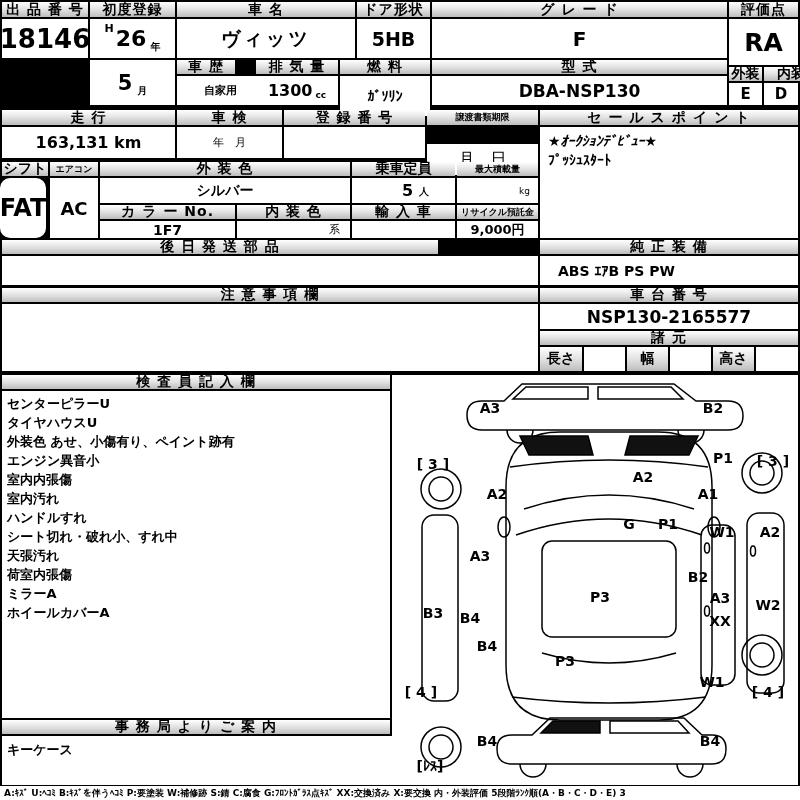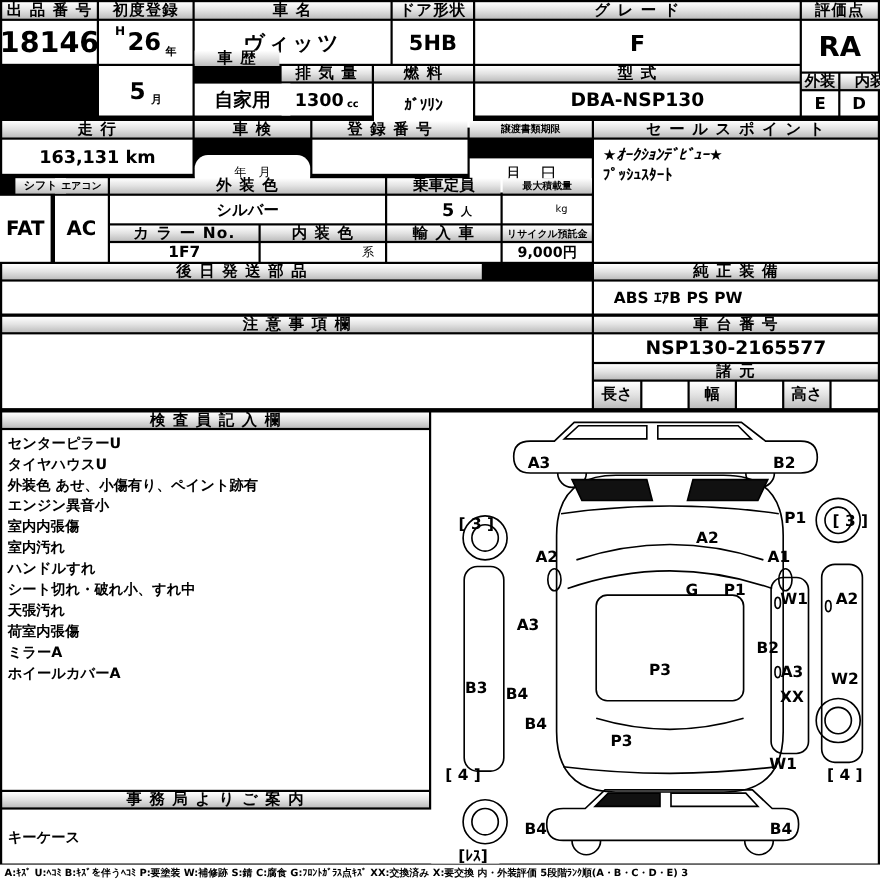--- a/index.html
+++ b/index.html
@@ -9,21 +9,21 @@
   .c { position:absolute; }
   .hd { background:linear-gradient(180deg,#ffffff 0%,#e2e2e2 50%,#bdbdbd 100%);
         display:flex; align-items:center; justify-content:center;
         font-weight:bold; font-size:14px; letter-spacing:1px; white-space:nowrap; }
   .val { background:#fff; display:flex; align-items:center; justify-content:center;
          font-weight:bold; white-space:nowrap; }
   .col { flex-direction:column; align-items:flex-start; justify-content:flex-start; }
   .start { justify-content:flex-start; }
   .end { justify-content:flex-end; }
   .dmg { position:absolute; transform:translate(-50%,-50%); font-weight:bold;
-         font-size:14px; white-space:nowrap; line-height:1;margin-top:13px; }
+         font-size:14px; white-space:nowrap; line-height:1; }
   .note-line { font-size:13px; font-weight:bold; line-height:19px; white-space:nowrap; }
   svg { display:block; }
 </style>
 </head>
 <body>
 
 <div class="sheet">
 
   <div class="c hd" style="left:2px;top:2px;width:86px;height:15px;">出 品 番 号</div>
   <div class="c hd" style="left:90px;top:2px;width:85px;height:15px;">初度登録</div>
@@ -40,22 +40,22 @@
   </div>
   <div class="c val" style="left:177px;top:19px;width:178px;height:39px;font-size:19px;letter-spacing:3px;">ヴィッツ</div>
   <div class="c val" style="left:357px;top:19px;width:73px;height:39px;font-size:19px;">5HB</div>
   <div class="c val" style="left:432px;top:19px;width:295px;height:39px;font-size:20px;">F</div>
   <div class="c val" style="left:729px;top:19px;width:69px;height:46px;font-size:25px;">RA</div>
 
   <div class="c val" style="left:90px;top:60px;width:85px;height:45px;">
     <span style="font-size:21px;">5</span>
     <span style="font-size:10px;align-self:flex-end;margin:0 0 7px 5px;">月</span>
   </div>
-  <div class="c hd" style="left:177px;top:46px;width:77px;height:14px;">車 歴</div>
-  <div class="c val" style="left:177px;top:76px;width:87px;height:29px;font-size:17px;">自家用</div>
+  <div class="c hd" style="left:177px;top:60px;width:58px;height:14px;">車 歴</div>
+  <div class="c val" style="left:177px;top:76px;width:87px;height:29px;font-size:11px;">自家用</div>
   <div class="c hd" style="left:256px;top:60px;width:82px;height:14px;">排 気 量</div>
   <div class="c val" style="left:256px;top:76px;width:82px;height:29px;">
     <span style="font-size:16px;">1300</span>
     <span style="font-size:9px;align-self:flex-end;margin:0 0 5px 3px;">cc</span>
   </div>
   <div class="c hd" style="left:340px;top:60px;width:90px;height:14px;">燃 料</div>
   <div class="c val" style="left:340px;top:76px;width:90px;height:40px;font-size:14px;">ｶﾞｿﾘﾝ</div>
   <div class="c hd" style="left:432px;top:60px;width:295px;height:14px;">型  式</div>
   <div class="c val" style="left:432px;top:76px;width:295px;height:29px;font-size:17px;">DBA-NSP130</div>
   <div class="c hd" style="left:729px;top:67px;width:33px;height:14px;letter-spacing:0;">外装</div>
@@ -63,43 +63,43 @@
   <div class="c val" style="left:729px;top:83px;width:33px;height:22px;font-size:15px;">E</div>
   <div class="c val" style="left:764px;top:83px;width:34px;height:22px;font-size:15px;">D</div>
 
   <div class="c hd" style="left:2px;top:110px;width:173px;height:15px;">走  行</div>
   <div class="c hd" style="left:177px;top:110px;width:105px;height:15px;">車 検</div>
   <div class="c hd" style="left:284px;top:110px;width:141px;height:15px;">登 録 番 号</div>
   <div class="c hd" style="left:427px;top:110px;width:111px;height:15px;font-size:9px;letter-spacing:0;">譲渡書類期限</div>
   <div class="c hd" style="left:540px;top:110px;width:258px;height:15px;">セ ー ル ス ポ イ ン ト</div>
 
   <div class="c val" style="left:2px;top:127px;width:173px;height:31px;font-size:16px;">163,131 km</div>
-  <div class="c val" style="left:177px;top:141px;width:105px;height:31px;font-size:11px;font-weight:normal;border-radius:12px;">年　月</div>
+  <div class="c val" style="left:177px;top:127px;width:105px;height:31px;font-size:11px;font-weight:normal;">年　月</div>
   <div class="c val" style="left:284px;top:127px;width:141px;height:31px;"></div>
   <div class="c val" style="left:427px;top:144px;width:111px;height:31px;font-size:16px;font-weight:normal;">月　日</div>
   <div class="c val col" style="left:540px;top:127px;width:258px;height:111px;padding:5px 8px;">
     <div style="font-size:14px;line-height:19px;font-style:italic;">★ｵｰｸｼｮﾝﾃﾞﾋﾞｭｰ★</div>
     <div style="font-size:14px;line-height:19px;">ﾌﾟｯｼｭｽﾀｰﾄ</div>
   </div>
 
-  <div class="c hd" style="left:14px;top:162px;width:46px;height:14px;font-size:10px;letter-spacing:0;">シフト</div>
-  <div class="c val" style="left:0;top:178px;width:46px;height:60px;font-size:18px;">FAT</div>
+  <div class="c hd" style="left:2px;top:162px;width:46px;height:14px;font-size:14px;letter-spacing:0;">シフト</div>
+  <div class="c val" style="left:0;top:178px;width:46px;height:60px;font-size:24px;border-radius:10px;">FAT</div>
   <div class="c hd" style="left:50px;top:162px;width:48px;height:14px;font-size:9px;letter-spacing:0;">エアコン</div>
   <div class="c val" style="left:50px;top:178px;width:48px;height:60px;font-size:18px;">AC</div>
 
   <div class="c hd" style="left:100px;top:162px;width:250px;height:14px;">外 装 色</div>
   <div class="c hd" style="left:352px;top:162px;width:103px;height:14px;letter-spacing:0;">乗車定員</div>
   <div class="c hd" style="left:457px;top:162px;width:81px;height:14px;font-size:9px;letter-spacing:0;">最大積載量</div>
 
   <div class="c val" style="left:100px;top:178px;width:250px;height:25px;font-size:14px;">シルバー</div>
   <div class="c val" style="left:352px;top:178px;width:103px;height:25px;padding-left:24px;">
     <span style="font-size:16px;">5</span>
     <span style="font-size:10px;align-self:flex-end;margin:0 0 4px 6px;">人</span>
   </div>
-  <div class="c val end" style="left:457px;top:178px;width:81px;height:25px;font-size:9px;font-weight:normal;padding-right:22px;">kg</div>
+  <div class="c val end" style="left:457px;top:178px;width:81px;height:25px;font-size:9px;font-weight:normal;padding-right:8px;">kg</div>
 
   <div class="c hd" style="left:100px;top:205px;width:135px;height:14px;">カ ラ ー No.</div>
   <div class="c hd" style="left:237px;top:205px;width:113px;height:14px;">内 装 色</div>
   <div class="c hd" style="left:352px;top:205px;width:103px;height:14px;">輸 入 車</div>
   <div class="c hd" style="left:457px;top:205px;width:81px;height:14px;font-size:9px;letter-spacing:0;">リサイクル預託金</div>
 
   <div class="c val" style="left:100px;top:221px;width:135px;height:17px;font-size:14px;">1F7</div>
   <div class="c val end" style="left:237px;top:221px;width:113px;height:17px;font-size:11px;font-weight:normal;padding-right:10px;">系</div>
   <div class="c val" style="left:352px;top:221px;width:103px;height:17px;"></div>
   <div class="c val" style="left:457px;top:221px;width:81px;height:17px;font-size:13px;">9,000円</div>
@@ -130,21 +130,21 @@
       <div class="note-line">室内内張傷</div>
       <div class="note-line">室内汚れ</div>
       <div class="note-line">ハンドルすれ</div>
       <div class="note-line">シート切れ・破れ小、すれ中</div>
       <div class="note-line">天張汚れ</div>
       <div class="note-line">荷室内張傷</div>
       <div class="note-line">ミラーA</div>
       <div class="note-line">ホイールカバーA</div>
     </div>
   <div class="c hd" style="left:2px;top:720px;width:388px;height:14px;">事 務 局 よ り ご 案 内</div>
-  <div class="c val col" style="left:2px;top:736px;width:452px;height:49px;padding:16px 5px;">
+  <div class="c val col" style="left:2px;top:736px;width:452px;height:49px;padding:4px 5px;">
     <div class="note-line">キーケース</div>
   </div>
 
   <div class="c" style="left:392px;top:375px;width:406px;height:410px;background:#fff;">
     <svg width="406" height="410" viewBox="0 0 406 410">
       <g fill="none" stroke="#000" stroke-width="1.5">
 
         <path d="M75 40 Q75 26 90 26 L112 26 L130 9 L282 9 L304 26 L336 26 Q351 26 351 41 Q351 55 336 55 L90 55 Q75 55 75 40 Z"></path>
         <polygon points="134,12 196,12 196,24 121,24"></polygon>
         <polygon points="206,12 279,12 291,24 206,24"></polygon>

